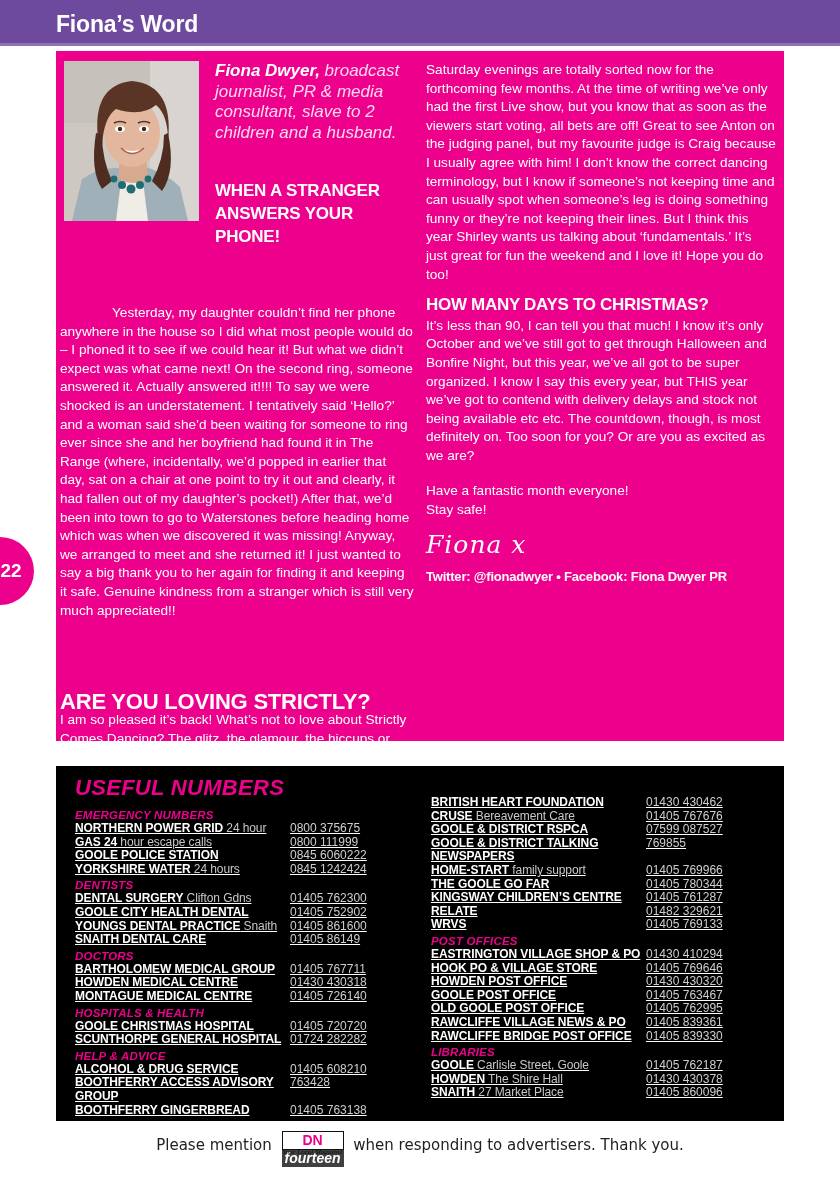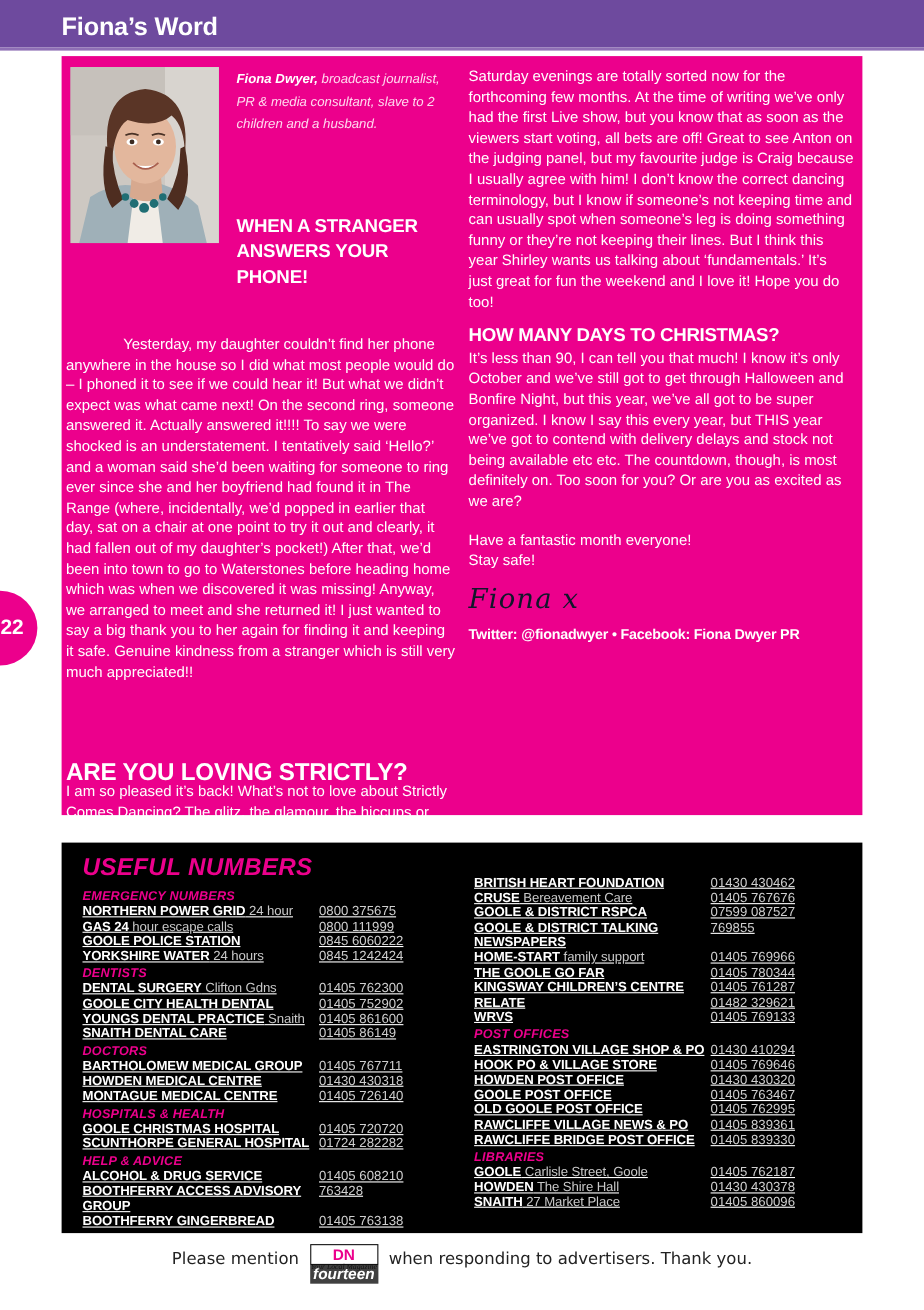--- a/index.html
+++ b/index.html
@@ -35,27 +35,27 @@
 
   .portrait{
     position:absolute; left:8px; top:10px; width:135px; height:160px;
     background:#b9b2ad;
     overflow:hidden;
   }
   .portrait svg{ display:block; }
 
   .bio{
     position:absolute; left:159px; top:10px; width:195px;
-    font-size:12px; line-height:20.5px;
+    font-size:17px; line-height:20.5px;
     font-style:italic; color:#ffd9ef;
   }
   .bio b{ color:#ffffff; font-style:italic; font-weight:bold; }
 
   .head-a{
-    position:absolute; left:159px; top:143px; width:200px;
+    position:absolute; left:159px; top:128px; width:200px;
     font-size:17px; font-weight:bold; line-height:23px;
     letter-spacing:-0.2px;
   }
 
   .left-body{
     position:absolute; left:4px; top:253px; width:354px;
     font-size:13.6px; line-height:18.6px;
     text-indent:0;
   }
   .left-body p{ margin:0; }
@@ -81,21 +81,21 @@
   }
   .right-col p{ margin:0; }
   .spacer{ height:17px; }
 
   .signature{
     margin-top:16px;
     font-family:"DejaVu Serif", serif;
     font-style:italic;
     font-size:25px;
     letter-spacing:1px;
-    color:#0f172a;
+    color:#ffffff;
   }
   .social{
     margin-top:14px;
     font-size:13px;
     font-weight:bold;
     letter-spacing:-0.2px;
   }
 
   
   .page-blob{

